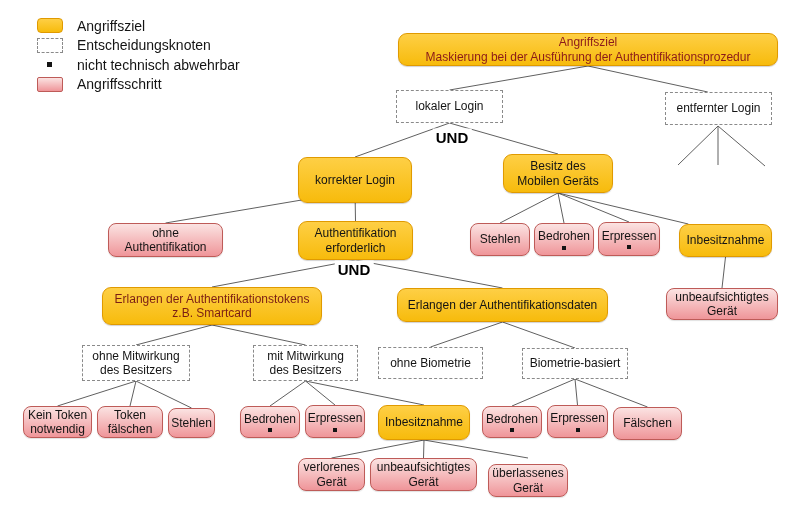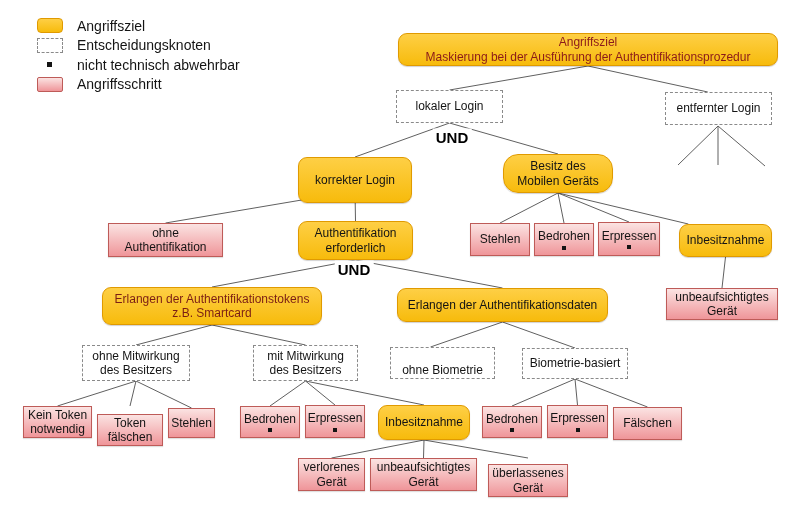--- a/index.html
+++ b/index.html
@@ -15,21 +15,21 @@
     padding:1px 2px;
   }
   .node div{white-space:nowrap;}
   .goal{
     background:linear-gradient(180deg,var(--goal-fill-light) 0%,var(--goal-fill) 100%);
     border:1.5px solid var(--goal-border);border-radius:9px;
     box-shadow:0 1px 1px rgba(0,0,0,.18);
   }
   .step{
     background:linear-gradient(180deg,var(--step-fill-light) 0%,var(--step-fill) 100%);
-    border:1px solid var(--step-border);border-radius:0;
+    border:1px solid var(--step-border);border-radius:8px;
     box-shadow:0 1px 1px rgba(0,0,0,.12);
   }
   .decision{background:#fff;border:1.2px dashed var(--decision-border);}
   .sq{width:4px;height:4px;background:#141414;margin-top:2px;}
   .legend{position:absolute;left:37px;top:16px;z-index:2;}
   .lrow{display:flex;align-items:center;height:19.5px;}
   .lswatch{width:26px;height:15px;margin-right:14px;box-sizing:border-box;flex:none;display:flex;align-items:center;}
   .ls-goal{background:linear-gradient(180deg,var(--goal-fill-light),var(--goal-fill));border:1.5px solid var(--goal-border);border-radius:4px;}
   .ls-decision{background:#fff;border:1.2px dashed var(--decision-border);}
   .ls-step{background:linear-gradient(180deg,var(--step-fill-light),var(--step-fill));border:1px solid var(--step-border);border-radius:2px;}
@@ -106,21 +106,21 @@
       </div>
       <div class="node decision" style="left: 396px; top: 90px; width: 107px; height: 33px;">
         <div>lokaler Login</div>
       </div>
       <div class="node decision" style="left: 665px; top: 92px; width: 107px; height: 33px;">
         <div>entfernter Login</div>
       </div>
       <div class="node goal" style="left: 298px; top: 157px; width: 114px; height: 46px;">
         <div>korrekter Login</div>
       </div>
-      <div class="node goal" style="left: 503px; top: 154px; width: 110px; height: 39px; border-radius: 15px;">
+      <div class="node goal" style="left: 503px; top: 154px; width: 110px; height: 39px;">
         <div>Besitz des</div>
         <div>Mobilen Geräts</div>
       </div>
       <div class="node step" style="left: 108px; top: 223px; width: 115px; height: 34px;">
         <div>ohne</div>
         <div>Authentifikation</div>
       </div>
       <div class="node goal" style="left: 298px; top: 221px; width: 115px; height: 39px;">
         <div>Authentifikation</div>
         <div>erforderlich</div>
@@ -151,31 +151,31 @@
         <div>Gerät</div>
       </div>
       <div class="node decision" style="left: 82px; top: 345px; width: 108px; height: 36px;">
         <div>ohne Mitwirkung</div>
         <div>des Besitzers</div>
       </div>
       <div class="node decision" style="left: 253px; top: 345px; width: 105px; height: 36px;">
         <div>mit Mitwirkung</div>
         <div>des Besitzers</div>
       </div>
-      <div class="node decision" style="left: 390px; top: 347px; width: 105px; height: 32px; justify-content: flex-end;">
+      <div class="node decision" style="left: 378px; top: 347px; width: 105px; height: 32px;">
         <div>ohne Biometrie</div>
       </div>
       <div class="node decision" style="left: 522px; top: 348px; width: 106px; height: 31px;">
         <div>Biometrie-basiert</div>
       </div>
       <div class="node step" style="left: 23px; top: 406px; width: 69px; height: 32px;">
         <div>Kein Token</div>
         <div>notwendig</div>
       </div>
-      <div class="node step" style="left: 97px; top: 406px; width: 66px; height: 32px; margin-top: 8px;">
+      <div class="node step" style="left: 97px; top: 406px; width: 66px; height: 32px;">
         <div>Token</div>
         <div>fälschen</div>
       </div>
       <div class="node step" style="left: 168px; top: 408px; width: 47px; height: 30px;">
         <div>Stehlen</div>
       </div>
       <div class="node step" style="left: 240px; top: 406px; width: 60px; height: 32px;">
         <div>Bedrohen</div>
         <span class="sq"></span>
       </div>

